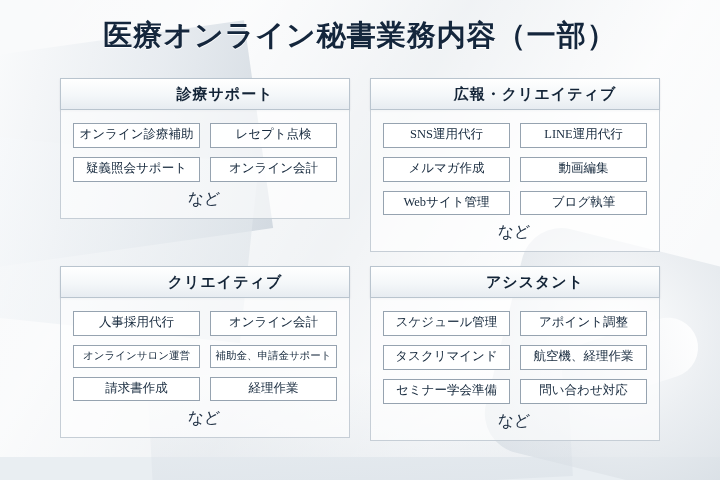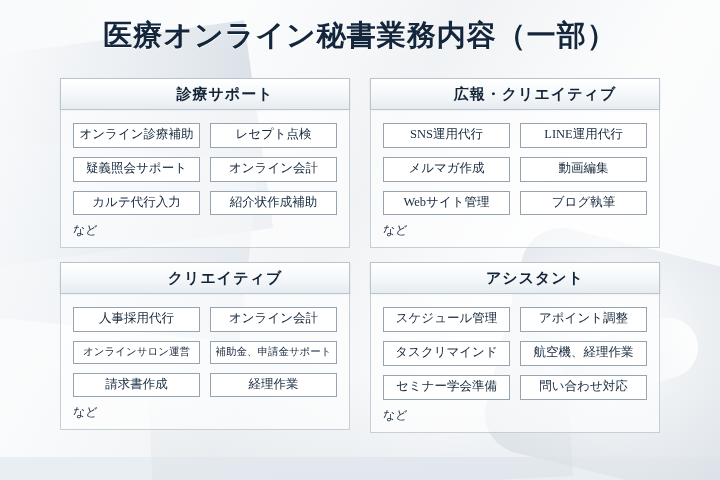--- a/index.html
+++ b/index.html
@@ -121,22 +121,22 @@
     padding: 4px 2px 5px 2px;
     line-height: 1.1;
     white-space: nowrap;
     overflow: hidden;
   }
   .chip.small {
     font-size: 10.5px;
     text-align: center;
   }
   .nado {
-    text-align: left;
-    font-size: 12px;
+    text-align: center;
+    font-size: 16px;
     color: #1b2c40;
     padding: 0 2px 4px 0;
     margin-top: -2px;
   }
 </style>
 </head>
 <body>
 
 <div id="slide">
 
@@ -154,24 +154,20 @@
       <div class="panel-header">診療サポート</div>
       <div class="panel-body">
         <div class="chip-row">
           <div class="chip">オンライン診療補助</div>
           <div class="chip">レセプト点検</div>
         </div>
         <div class="chip-row">
           <div class="chip">疑義照会サポート</div>
           <div class="chip">オンライン会計</div>
         </div>
-        <div class="chip-row">
-          <div class="chip">カルテ代行入力</div>
-          <div class="chip">紹介状作成補助</div>
-        </div>
         <div class="nado">など</div>
       </div>
     </div>
 
     <div class="panel">
       <div class="panel-header">広報・クリエイティブ</div>
       <div class="panel-body">
         <div class="chip-row">
           <div class="chip">SNS運用代行</div>
           <div class="chip">LINE運用代行</div>

